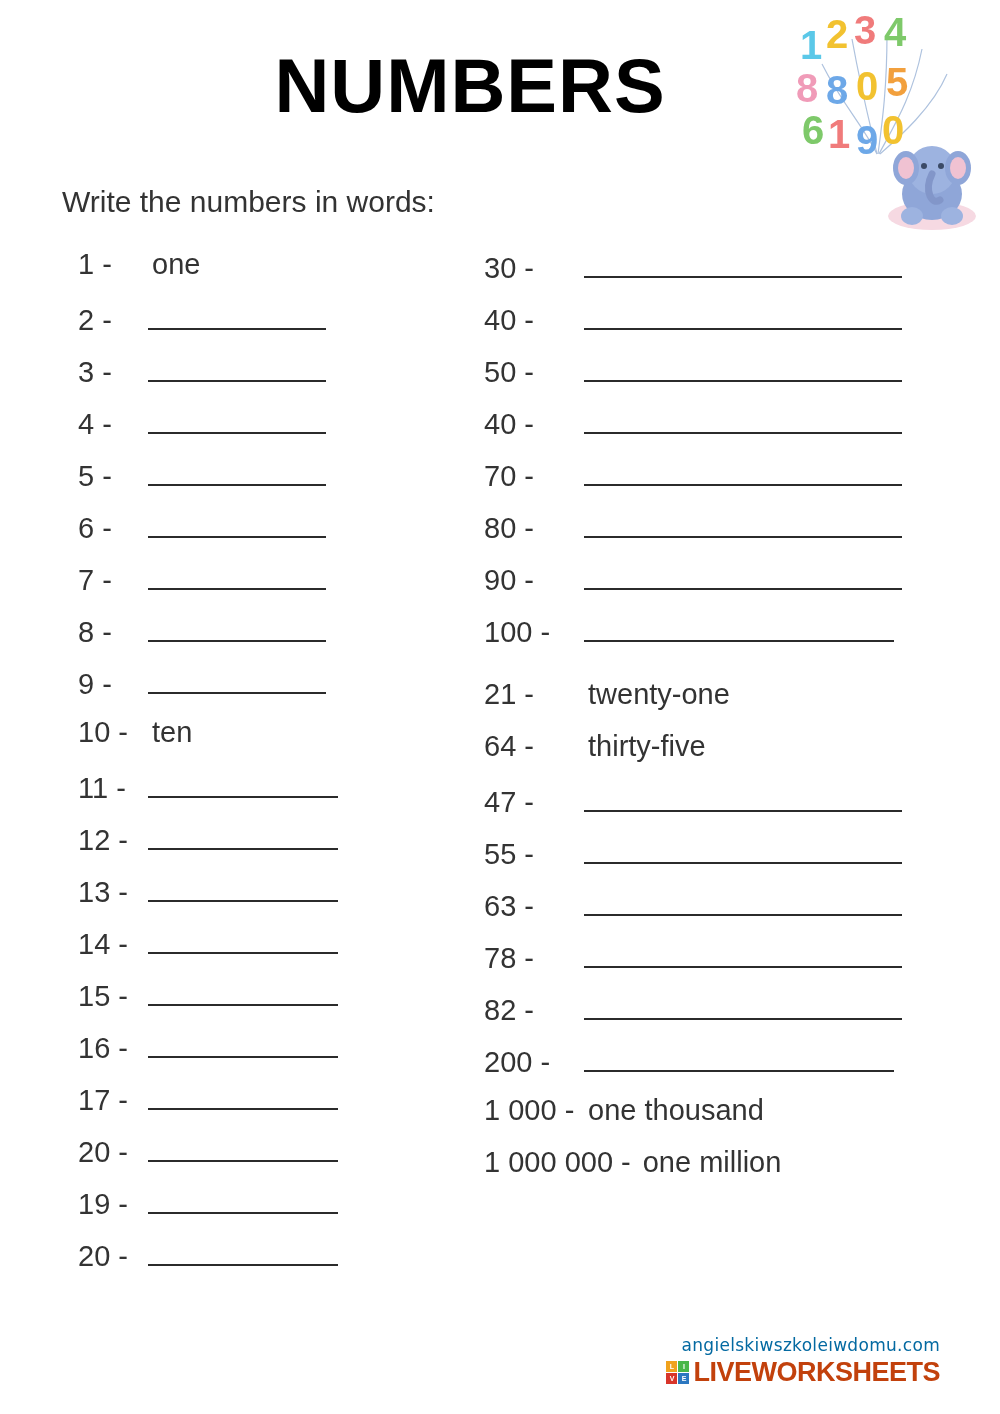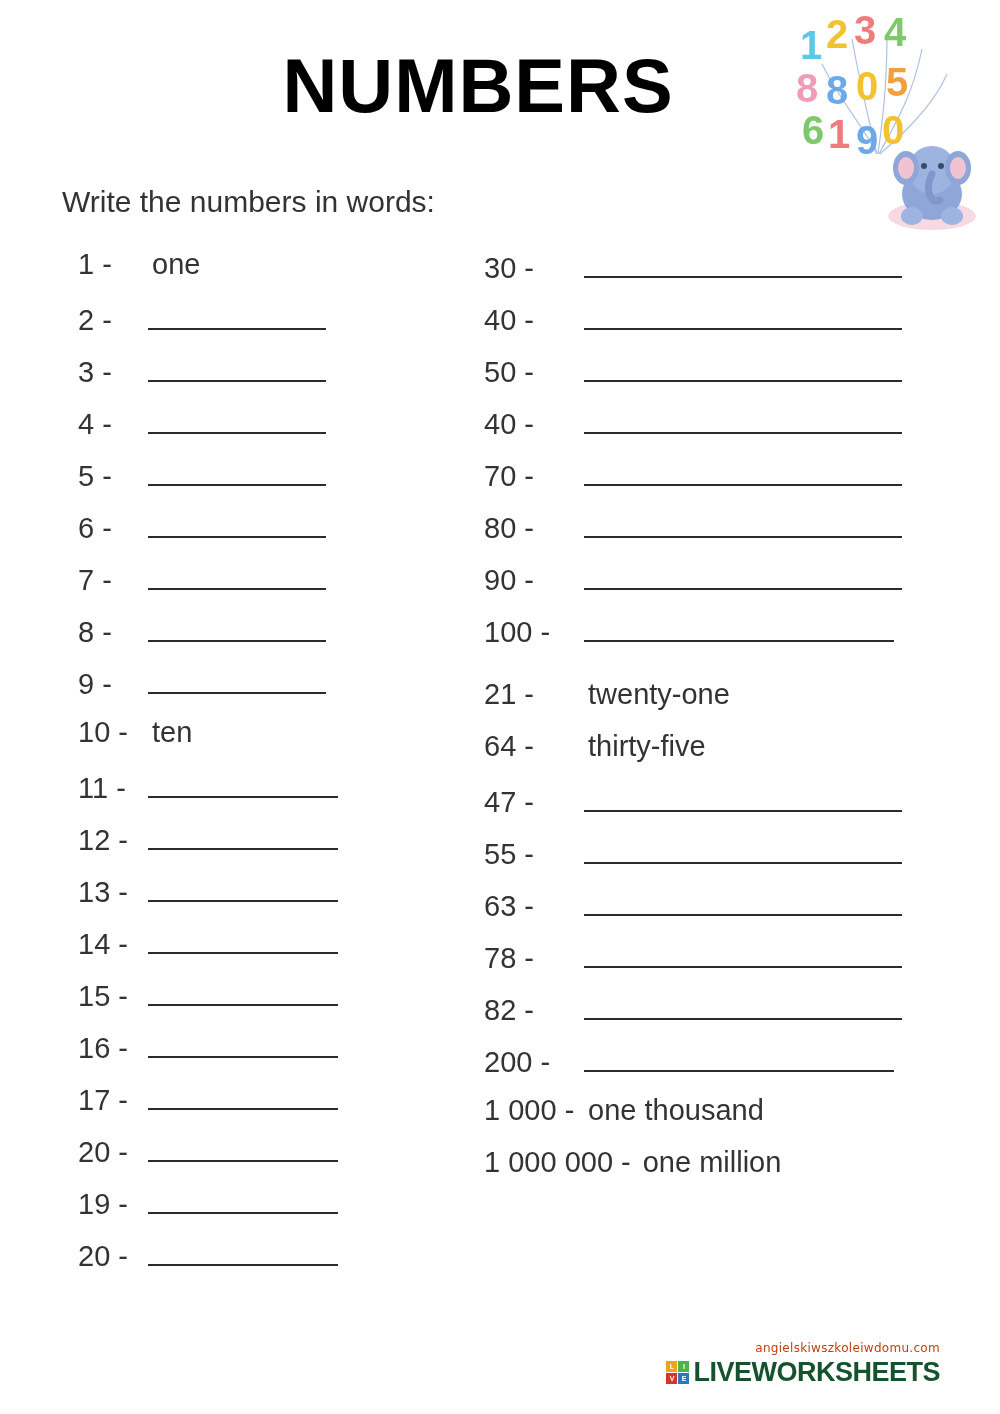--- a/index.html
+++ b/index.html
@@ -18,21 +18,21 @@
   .page {
     position: relative;
     width: 1000px;
     height: 1414px;
   }
 
   
   .title {
     position: absolute;
     top: 48px;
-    left: 8px;
+    left: 0;
     width: 940px;
     text-align: center;
     font-size: 76px;
     font-weight: bold;
     letter-spacing: 1px;
     color: #000000;
     line-height: 1;
   }
 
   .art {
@@ -90,22 +90,22 @@
   }
 
   
   .footer {
     position: absolute;
     bottom: 26px;
     right: 60px;
     text-align: right;
   }
   .footer-site {
-    font-size: 12px;
-    color: #c2410c;
+    font-size: 17px;
+    color: #0369a1;
     font-family: "DejaVu Sans", sans-serif;
     letter-spacing: 0.3px;
   }
   .footer-brand {
     display: flex;
     align-items: center;
     justify-content: flex-end;
     margin-top: 2px;
   }
   .lw-logo {
@@ -122,21 +122,21 @@
     line-height: 11px;
     font-weight: bold;
   }
   .lw-l { background: #f0a21d; }
   .lw-i { background: #49b748; }
   .lw-v { background: #d8352a; }
   .lw-e { background: #2b77c0; }
   .lw-text {
     font-size: 27px;
     font-weight: bold;
-    color: #14532d;
+    color: #c2410c;
     letter-spacing: -0.5px;
   }
 </style>
 </head>
 <body>
 
 <div class="page">
 
   <div class="title">NUMBERS</div>
 

